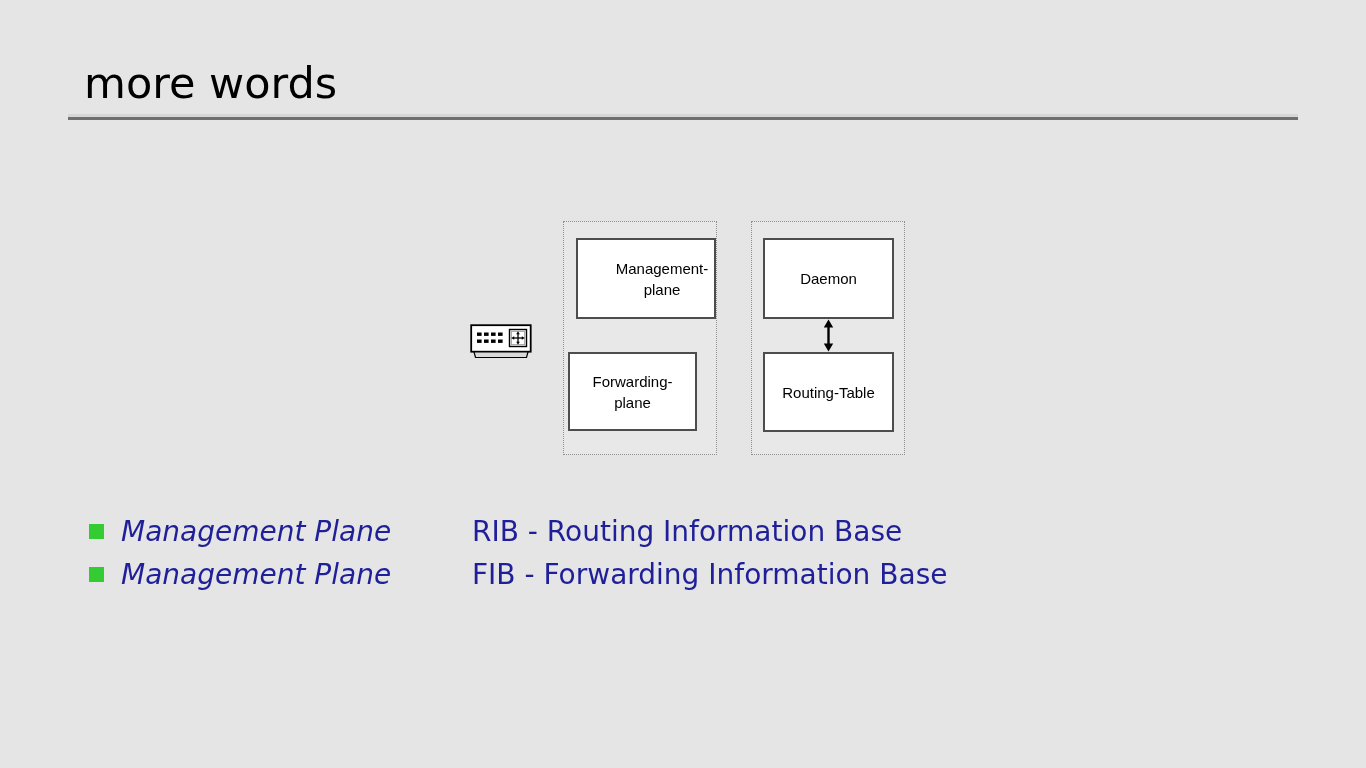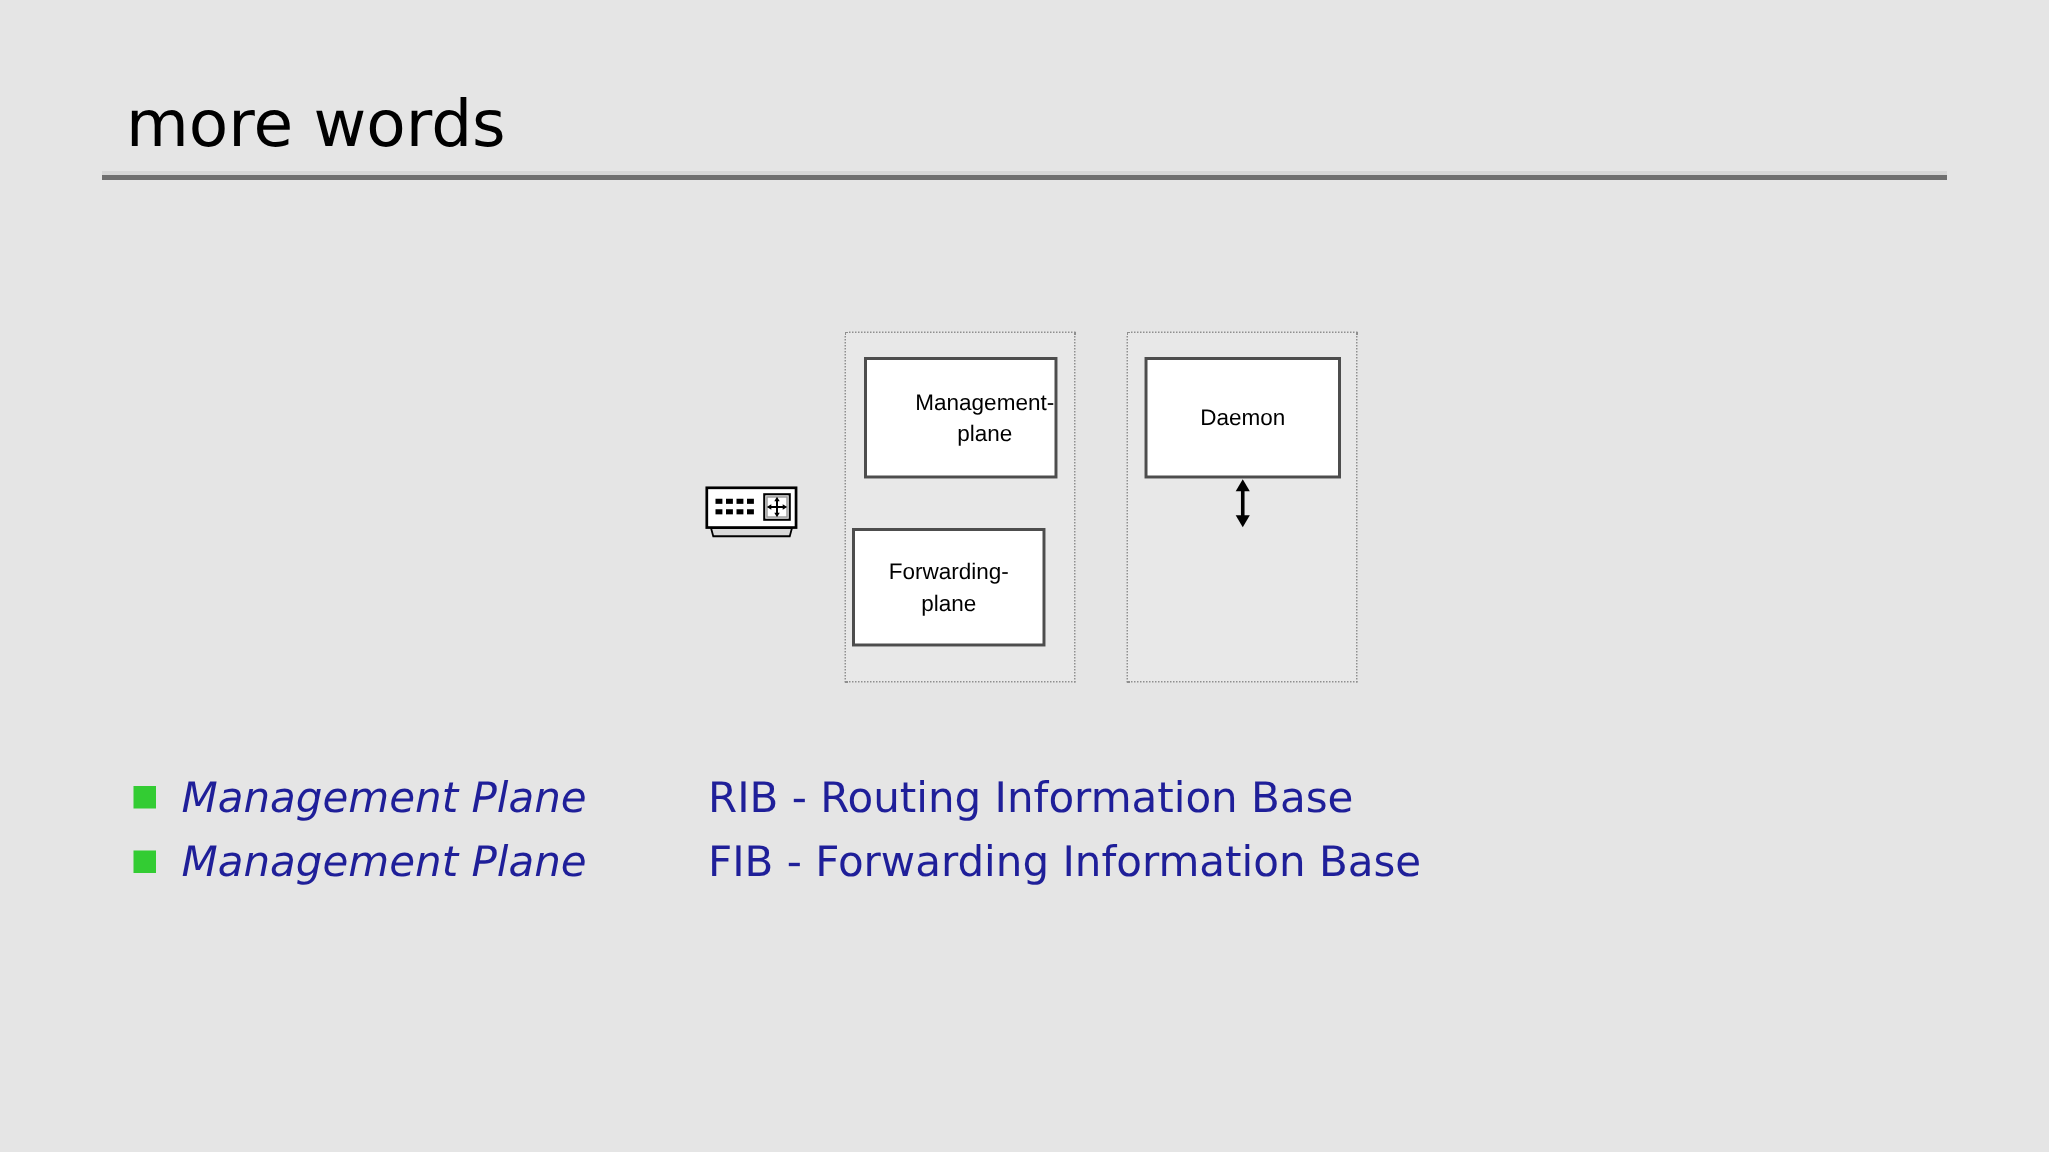--- a/index.html
+++ b/index.html
@@ -58,21 +58,21 @@
     display: flex;
     flex-direction: column;
     align-items: center;
     justify-content: center;
     text-align: center;
     font-family: "Liberation Sans", sans-serif;
     font-size: 15px;
     line-height: 21px;
     color: #000000;
   }
-  .dbox-mgmt { left: 12px; top: 16px;  width: 129px; height: 81px; padding-left: 32px; }
+  .dbox-mgmt { left: 12px; top: 16px;  width: 140px; height: 81px; padding-left: 32px; }
   .dbox-fwd  { left: 4px; top: 130px; width: 129px; height: 79px; }
   .dbox-daemon  { left: 11px; top: 16px;  width: 131px; height: 81px; }
   .dbox-routing { left: 11px; top: 130px; width: 131px; height: 80px; }
   .varrow {
     position: absolute;
     left: 68px;
     top: 97px;
     width: 17px;
     height: 33px;
   }
@@ -171,20 +171,23 @@
 
   <div class="panel panel-right">
     <div class="dbox dbox-daemon">
       <span>Daemon</span>
     </div>
     <svg class="varrow" viewBox="0 0 17 33">
       <line x1="8.5" y1="6" x2="8.5" y2="27" stroke="#000000" stroke-width="2.4"></line>
       <polygon points="8.5,0.5 3.8,8.5 13.2,8.5" fill="#000000"></polygon>
       <polygon points="8.5,32.5 3.8,24.5 13.2,24.5" fill="#000000"></polygon>
     </svg>
+    <div class="dbox dbox-routing">
+      <span>Routing-Table</span>
+    </div>
   </div>
 
   <div class="bullet-list">
     <div class="bullet-row">
       <span class="bullet-square"></span>
       <span class="bullet-label">Management Plane</span>
     </div>
     <div class="bullet-row">
       <span class="bullet-square"></span>
       <span class="bullet-label">Management Plane</span>

